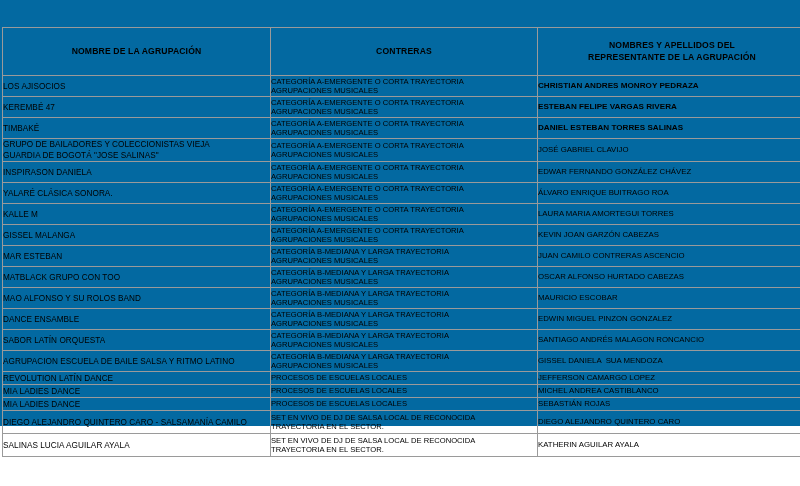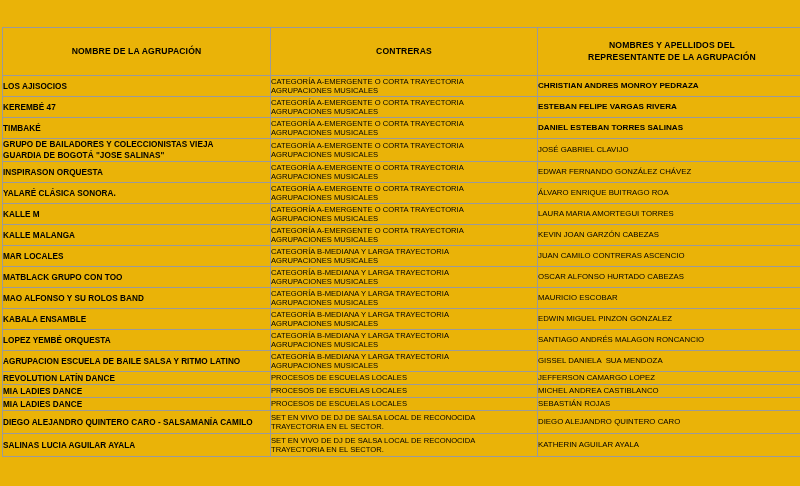--- a/index.html
+++ b/index.html
@@ -10,22 +10,22 @@
   body {
     width: 800px;
     height: 486px;
     overflow: hidden;
     font-family: "Liberation Sans", sans-serif;
     color: #000000;
   }
   #doc-page {
     position: relative;
     width: 800px;
-    height: 486px;
-    background: #eab308;
+    height: 426px;
+    background: #0369a1;
   }
   #agrupaciones-table {
     position: absolute;
     left: 2px;
     top: 27px;
     width: 804px;
     border-collapse: collapse;
     table-layout: fixed;
   }
   #agrupaciones-table col.c1 { width: 268px; }
@@ -45,21 +45,21 @@
     font-size: 8.6px;
     font-weight: bold;
     letter-spacing: 0.15px;
     line-height: 11.5px;
     padding: 2px 4px;
   }
   thead th .hdr-line { display: block; }
 
   td.col-name {
     font-size: 8.2px;
-    font-weight: bold;
+    font-weight: normal;
     letter-spacing: 0.05px;
     line-height: 11px;
     padding: 2px 1px 2px 4px;
     white-space: pre-line;
   }
   td.col-cat {
     font-size: 7.6px;
     font-weight: normal;
     letter-spacing: 0.02px;
     line-height: 9.3px;
@@ -121,69 +121,69 @@
           <td class="col-rep bold">DANIEL ESTEBAN TORRES SALINAS</td>
         </tr>
         <tr class="r-tall">
           <td class="col-name">GRUPO DE BAILADORES Y COLECCIONISTAS VIEJA
 GUARDIA DE BOGOTÁ "JOSE SALINAS"</td>
           <td class="col-cat">CATEGORÍA A-EMERGENTE O CORTA TRAYECTORIA
 AGRUPACIONES MUSICALES</td>
           <td class="col-rep">JOSÉ GABRIEL CLAVIJO</td>
         </tr>
         <tr class="r-tall">
-          <td class="col-name">INSPIRASON ORQUESTA</td>
+          <td class="col-name">INSPIRASON DANIELA</td>
           <td class="col-cat">CATEGORÍA A-EMERGENTE O CORTA TRAYECTORIA
 AGRUPACIONES MUSICALES</td>
           <td class="col-rep">EDWAR FERNANDO GONZÁLEZ CHÁVEZ</td>
         </tr>
         <tr class="r-tall">
           <td class="col-name">YALARÉ CLÁSICA SONORA.</td>
           <td class="col-cat">CATEGORÍA A-EMERGENTE O CORTA TRAYECTORIA
 AGRUPACIONES MUSICALES</td>
           <td class="col-rep">ÁLVARO ENRIQUE BUITRAGO ROA</td>
         </tr>
         <tr class="r-tall">
           <td class="col-name">KALLE M</td>
           <td class="col-cat">CATEGORÍA A-EMERGENTE O CORTA TRAYECTORIA
 AGRUPACIONES MUSICALES</td>
           <td class="col-rep">LAURA MARIA AMORTEGUI TORRES</td>
         </tr>
         <tr class="r-tall">
-          <td class="col-name">KALLE MALANGA</td>
+          <td class="col-name">GISSEL MALANGA</td>
           <td class="col-cat">CATEGORÍA A-EMERGENTE O CORTA TRAYECTORIA
 AGRUPACIONES MUSICALES</td>
           <td class="col-rep">KEVIN JOAN GARZÓN CABEZAS</td>
         </tr>
         <tr class="r-tall">
-          <td class="col-name">MAR LOCALES</td>
+          <td class="col-name">MAR ESTEBAN</td>
           <td class="col-cat">CATEGORÍA B-MEDIANA Y LARGA TRAYECTORIA
 AGRUPACIONES MUSICALES</td>
           <td class="col-rep">JUAN CAMILO CONTRERAS ASCENCIO</td>
         </tr>
         <tr class="r-tall">
           <td class="col-name">MATBLACK GRUPO CON TOO</td>
           <td class="col-cat">CATEGORÍA B-MEDIANA Y LARGA TRAYECTORIA
 AGRUPACIONES MUSICALES</td>
           <td class="col-rep">OSCAR ALFONSO HURTADO CABEZAS</td>
         </tr>
         <tr class="r-tall">
           <td class="col-name">MAO ALFONSO Y SU ROLOS BAND</td>
           <td class="col-cat">CATEGORÍA B-MEDIANA Y LARGA TRAYECTORIA
 AGRUPACIONES MUSICALES</td>
           <td class="col-rep">MAURICIO ESCOBAR</td>
         </tr>
         <tr class="r-tall">
-          <td class="col-name">KABALA ENSAMBLE</td>
+          <td class="col-name">DANCE ENSAMBLE</td>
           <td class="col-cat">CATEGORÍA B-MEDIANA Y LARGA TRAYECTORIA
 AGRUPACIONES MUSICALES</td>
           <td class="col-rep">EDWIN MIGUEL PINZON GONZALEZ</td>
         </tr>
         <tr class="r-tall">
-          <td class="col-name">LOPEZ YEMBÉ ORQUESTA</td>
+          <td class="col-name">SABOR LATÍN ORQUESTA</td>
           <td class="col-cat">CATEGORÍA B-MEDIANA Y LARGA TRAYECTORIA
 AGRUPACIONES MUSICALES</td>
           <td class="col-rep">SANTIAGO ANDRÉS MALAGON RONCANCIO</td>
         </tr>
         <tr class="r-tall">
           <td class="col-name">AGRUPACION ESCUELA DE BAILE SALSA Y RITMO LATINO</td>
           <td class="col-cat">CATEGORÍA B-MEDIANA Y LARGA TRAYECTORIA
 AGRUPACIONES MUSICALES</td>
           <td class="col-rep">GISSEL DANIELA  SUA MENDOZA</td>
         </tr>

